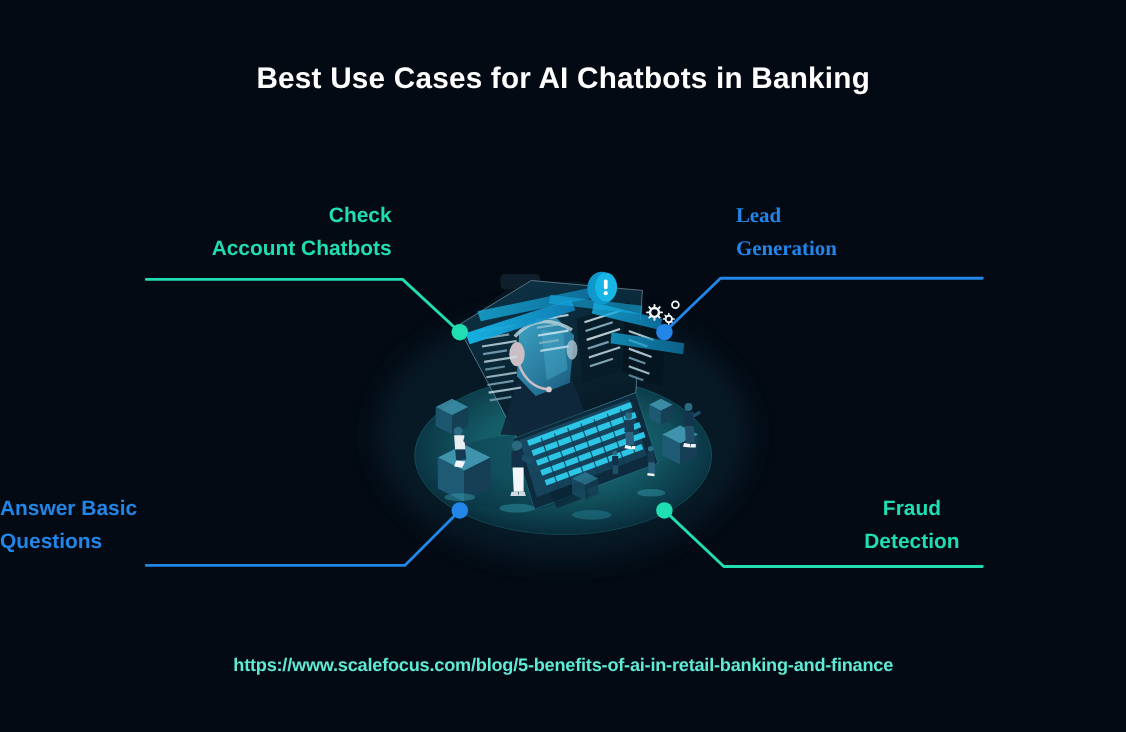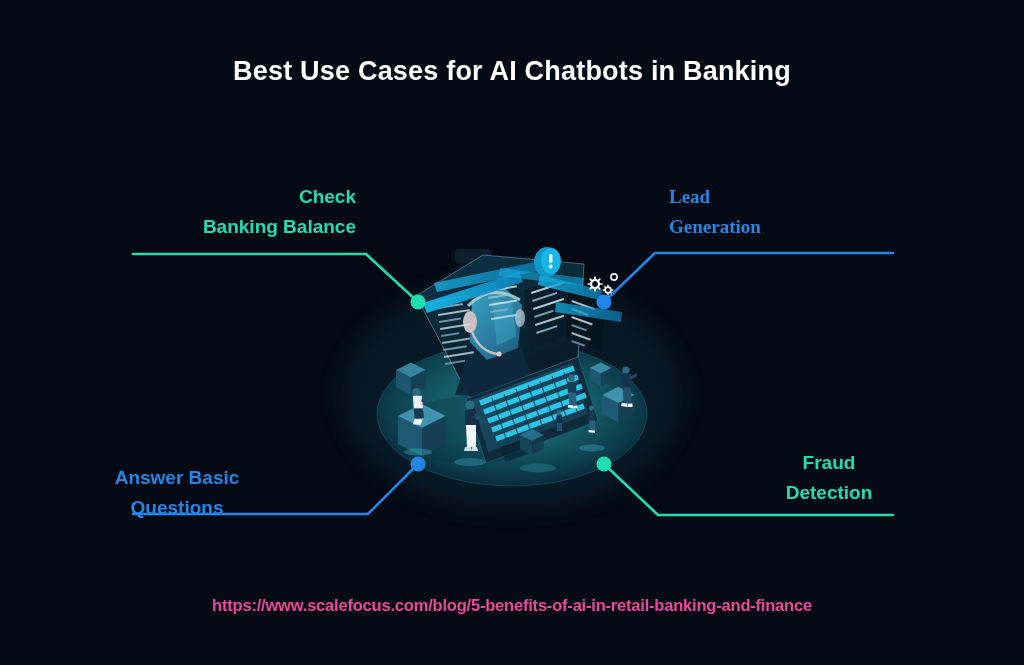--- a/index.html
+++ b/index.html
@@ -20,39 +20,39 @@
     font-size:27px;
     font-weight:bold;
     letter-spacing:.2px;
     margin-top:16px;
   }
 
   
   .footer-url{
     position:absolute;top:596px;left:0;width:1024px;
     text-align:center;
-    color:#ec4899;
+    color:#5eead4;
     font-size:16.5px;
     font-weight:bold;
     letter-spacing:-.2px;
   }
 
   
   .label{
     position:absolute;
     font-size:19px;
     font-weight:bold;
     line-height:30px;
     white-space:pre-line;
   }
   .label.teal{color:#20ddb2;}
   .label.blue{color:#2186e8;}
   .label.tl{left:0px;top:182px;width:356px;text-align:right;}
   .label.tr{left:669px;top:182px;width:320px;text-align:left;font-family:Liberation Serif, serif;}
-  .label.bl{left:0px;top:463px;width:354px;text-align:center;}
+  .label.bl{left:0px;top:448px;width:354px;text-align:left;}
   .label.br{left:669px;top:448px;width:320px;text-align:center;}
 
   
   svg.layer{position:absolute;left:0;top:0;width:1024px;height:665px;overflow:visible;}
   svg.layer.connectors{z-index:6;}
   svg.layer.art{z-index:3;}
 </style>
 </head>
 <body>
 
@@ -363,21 +363,21 @@
       <circle cx="418" cy="464" r="7.5" fill="#2186e8"></circle>
     </g>
 
     <g>
       <polyline points="604,464 658,515 893,515" fill="none" stroke="#20ddb2" stroke-width="2.6" stroke-linecap="round" stroke-linejoin="round"></polyline>
       <circle cx="604" cy="464" r="7.5" fill="#20ddb2"></circle>
     </g>
   </svg>
 
   <div class="label teal tl">Check
-Banking Balance</div>
+Account Chatbots</div>
 
   <div class="label blue tr">Lead
 Generation</div>
 
   <div class="label blue bl">Answer Basic
 Questions</div>
 
   <div class="label teal br">Fraud
 Detection</div>
 

